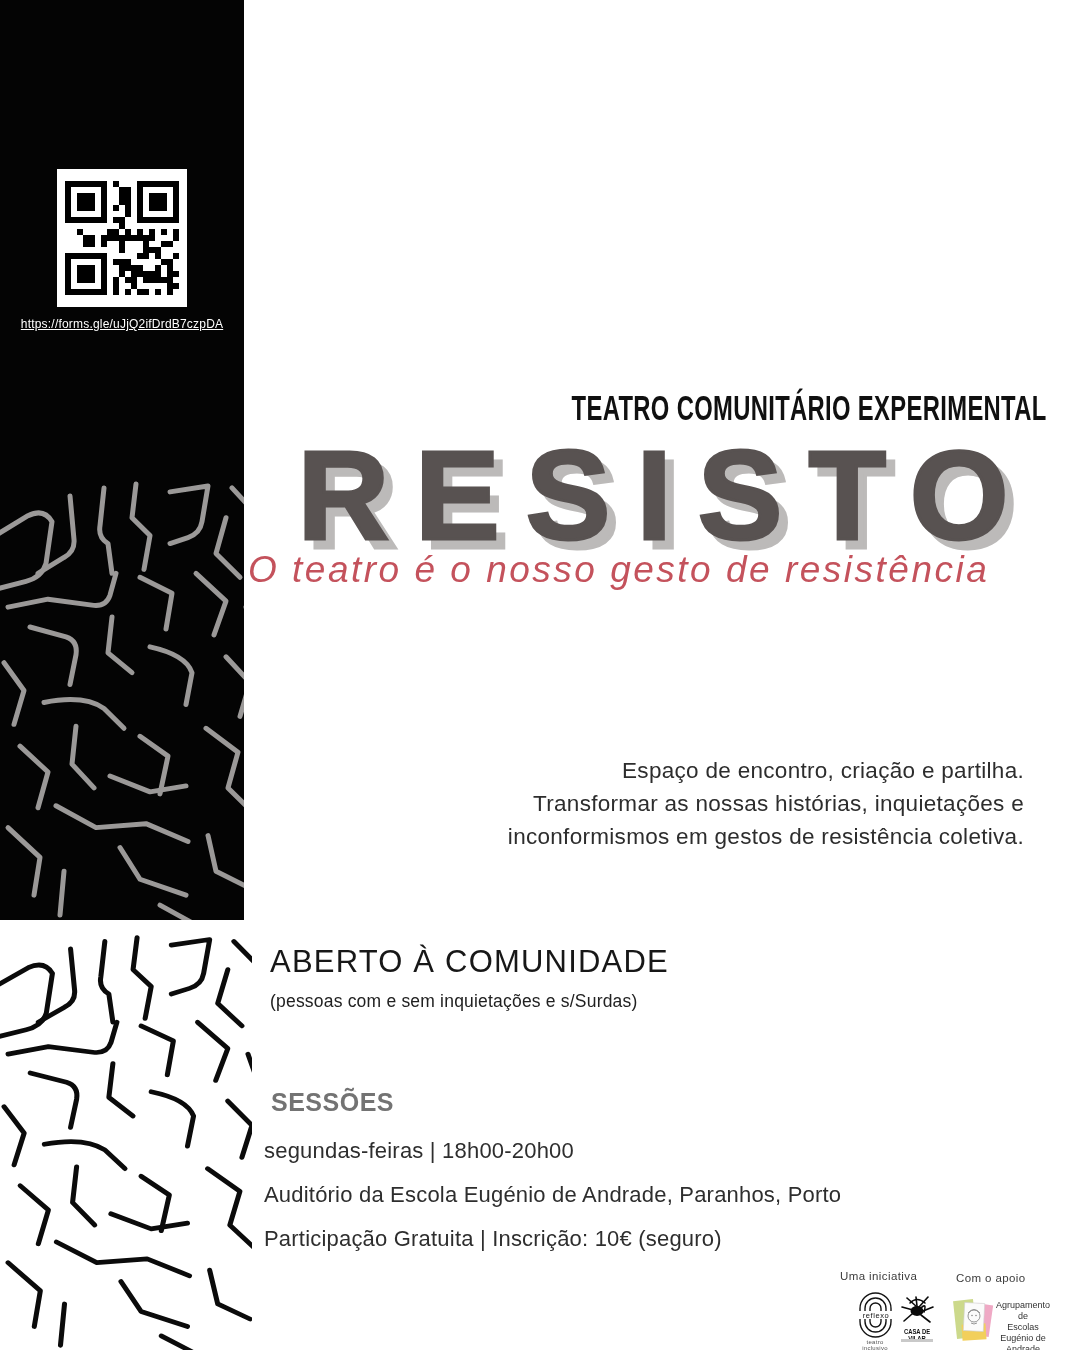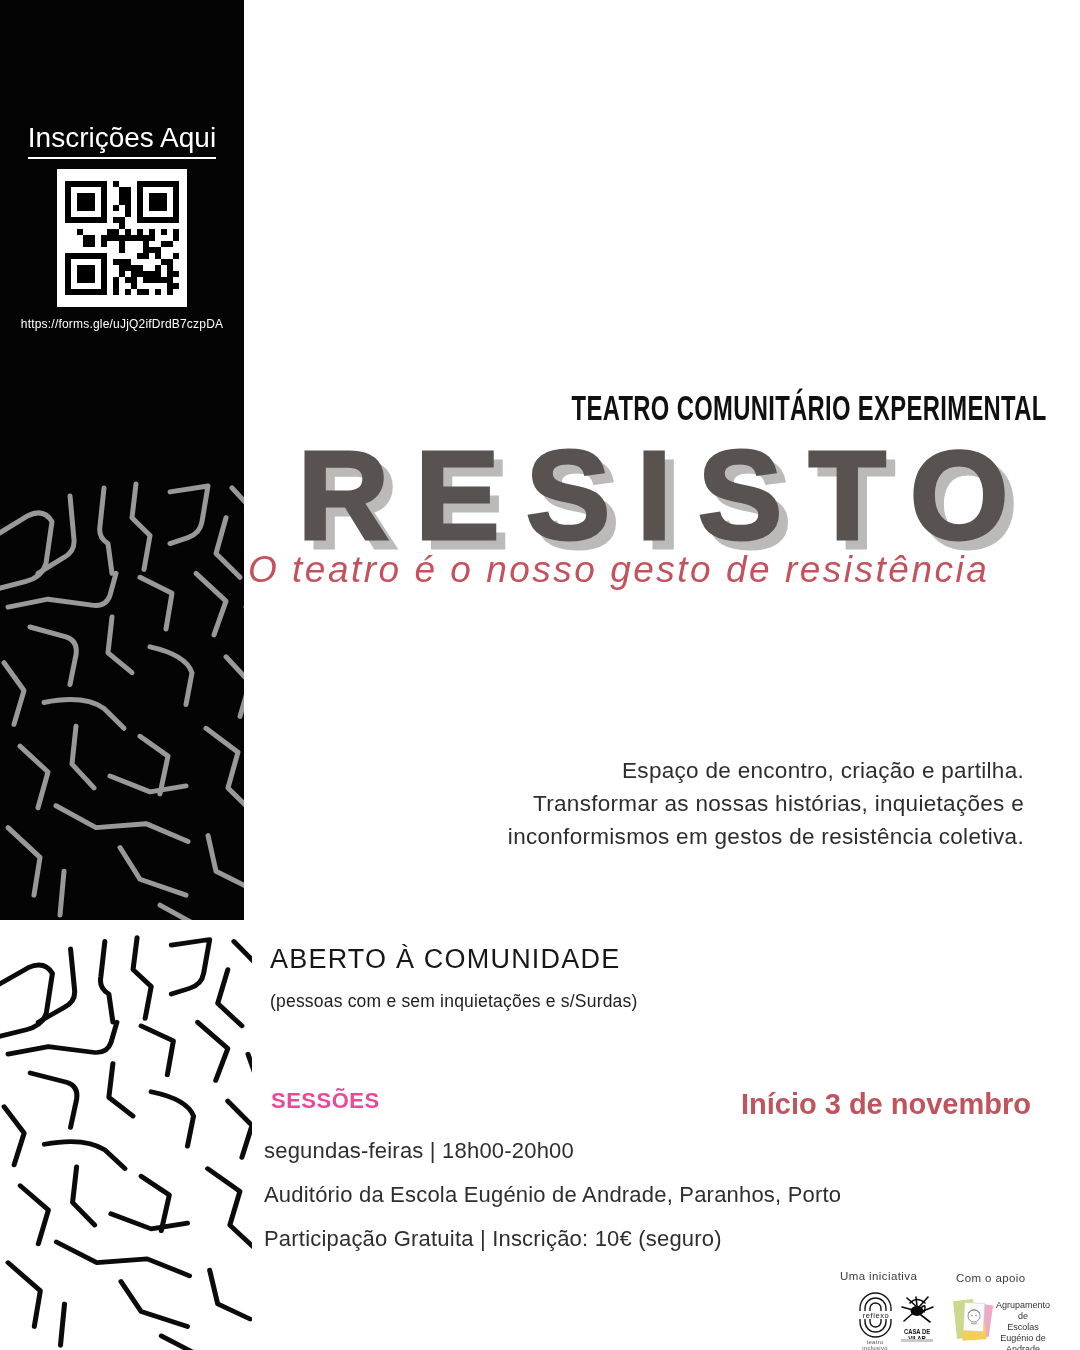--- a/index.html
+++ b/index.html
@@ -6,21 +6,21 @@
   .page{position:relative;width:1080px;height:1350px;background:#ffffff;overflow:hidden;
         font-family:"Liberation Sans", sans-serif;}
 
   
   .sidebar{position:absolute;left:0;top:0;width:244px;height:920px;background:#040404;overflow:hidden;}
   .signup-title{position:absolute;top:122px;left:0;width:100%;text-align:center;color:#ffffff;font-size:28px;}
   .signup-title span{border-bottom:2px solid #ffffff;padding-bottom:4px;}
   .qr-box{position:absolute;left:57px;top:169px;width:130px;height:138px;background:#ffffff;}
   .qr-box svg{position:absolute;left:5px;top:9px;}
   .signup-url{position:absolute;top:317px;left:0;width:100%;text-align:center;color:#ffffff;
-              font-size:12px;letter-spacing:0.2px;cursor:pointer;}
+              font-size:12px;text-decoration:underline;letter-spacing:0.2px;cursor:pointer;}
 
   
   .crackle{fill:none;stroke:currentColor;stroke-width:5;stroke-linecap:round;stroke-linejoin:round;}
   .crackle-top{position:absolute;left:0;bottom:0;color:#9b9998;}
   .crackle-bottom{position:absolute;left:0;top:932px;color:#0b0b0b;}
 
   
   .kicker{position:absolute;top:388px;right:33px;font-size:35px;font-weight:bold;color:#101010;
           transform:scaleX(0.68);transform-origin:100% 50%;white-space:nowrap;letter-spacing:0.5px;}
   .title-wrap{position:absolute;left:248px;right:22px;top:432px;height:132px;}
@@ -29,26 +29,26 @@
   .title-shadow{transform:translate(9px,9px);color:#bcbab9;-webkit-text-stroke:3px #bcbab9;}
   .title-main{color:#585251;-webkit-text-stroke:3px #585251;}
   .subtitle{position:absolute;left:248px;right:22px;top:549px;text-align:left;font-size:37px;
             font-style:italic;letter-spacing:2.5px;color:#c4525c;white-space:nowrap;}
 
   
   .intro{position:absolute;left:300px;width:724px;top:731px;text-align:right;font-size:22.5px;
          line-height:33px;color:#2d2d2d;white-space:pre-line;letter-spacing:0.3px;}
 
   
-  .community-heading{position:absolute;left:270px;top:944px;font-size:27px;letter-spacing:1.2px;color:#171717;}
+  .community-heading{position:absolute;left:270px;top:944px;font-size:31px;letter-spacing:1.2px;color:#171717;}
   .community-note{position:absolute;left:270px;top:991px;font-size:17.5px;color:#212121;letter-spacing:0.2px;}
 
   
-  .sessions-heading{position:absolute;left:271px;top:1088px;font-size:22px;font-weight:bold;
-                    color:#ec4899;letter-spacing:0.5px;}
+  .sessions-heading{position:absolute;left:271px;top:1088px;font-size:25px;font-weight:bold;
+                    color:#737373;letter-spacing:0.5px;}
   .sessions-start{position:absolute;right:49px;top:1088px;font-size:29px;font-weight:bold;color:#c0535d;}
   .session-details{position:absolute;left:264px;top:1138px;font-size:22px;color:#2e2e2e;}
   .session-details .line{height:23px;margin-bottom:21px;letter-spacing:0.2px;}
 
   
   .initiative-label{position:absolute;left:840px;top:1270px;font-size:11.5px;color:#3c3c3c;letter-spacing:0.4px;}
   .support-label{position:absolute;left:956px;top:1272px;font-size:11.5px;color:#3c3c3c;letter-spacing:0.4px;}
   .reflexo-logo{position:absolute;left:857px;top:1291px;}
   .reflexo-tagline{position:absolute;left:853px;top:1339px;width:44px;text-align:center;
                    font-size:6px;color:#555555;letter-spacing:0.3px;}
@@ -94,23 +94,20 @@
       <path d="M 208 360 L 216 396 L 248 412"></path>
       <path d="M 64 396 L 60 440"></path>
       <path d="M 160 430 L 196 450"></path>
     </g>
   </defs>
 </svg>
 
 <div class="page">
 
   <aside class="sidebar">
-    <div class="signup-title">
-      <span>Inscrições Aqui</span>
-    </div>
     <div class="qr-box">
       <svg id="qr-svg" width="120" height="120">
           <rect x="51" y="3" width="6" height="6" fill="#000"></rect>
           <rect x="57" y="9" width="6" height="6" fill="#000"></rect>
           <rect x="63" y="9" width="6" height="6" fill="#000"></rect>
           <rect x="57" y="15" width="6" height="6" fill="#000"></rect>
           <rect x="63" y="15" width="6" height="6" fill="#000"></rect>
           <rect x="57" y="21" width="6" height="6" fill="#000"></rect>
           <rect x="63" y="21" width="6" height="6" fill="#000"></rect>
           <rect x="51" y="27" width="6" height="6" fill="#000"></rect>
@@ -220,21 +217,20 @@
   <div class="subtitle">O teatro é o nosso gesto de resistência</div>
 
   <p class="intro">Espaço de encontro, criação e partilha.
 Transformar as nossas histórias, inquietações e
 inconformismos em gestos de resistência coletiva.</p>
 
   <div class="community-heading">ABERTO À COMUNIDADE</div>
   <div class="community-note">(pessoas com e sem inquietações e s/Surdas)</div>
 
   <div class="sessions-heading">SESSÕES</div>
-  <div class="sessions-start">Início 3 de novembro</div>
   <div class="session-details">
     <div class="line">segundas-feiras | 18h00-20h00</div>
     <div class="line">Auditório da Escola Eugénio de Andrade, Paranhos, Porto</div>
     <div class="line">Participação Gratuita | Inscrição: 10€ (seguro)</div>
   </div>
 
   <div class="initiative-label">Uma iniciativa</div>
   <div class="support-label">Com o apoio</div>
 
   <svg class="reflexo-logo" width="38" height="48" viewBox="0 0 38 48">

